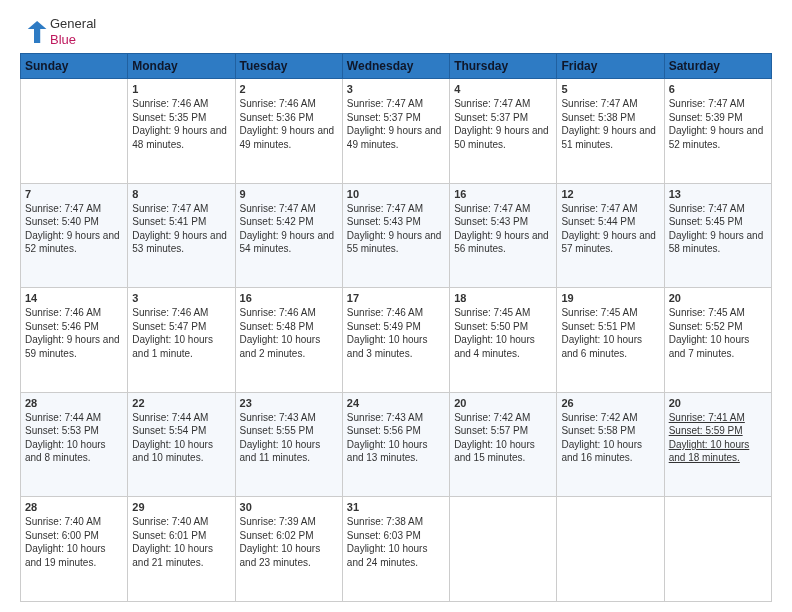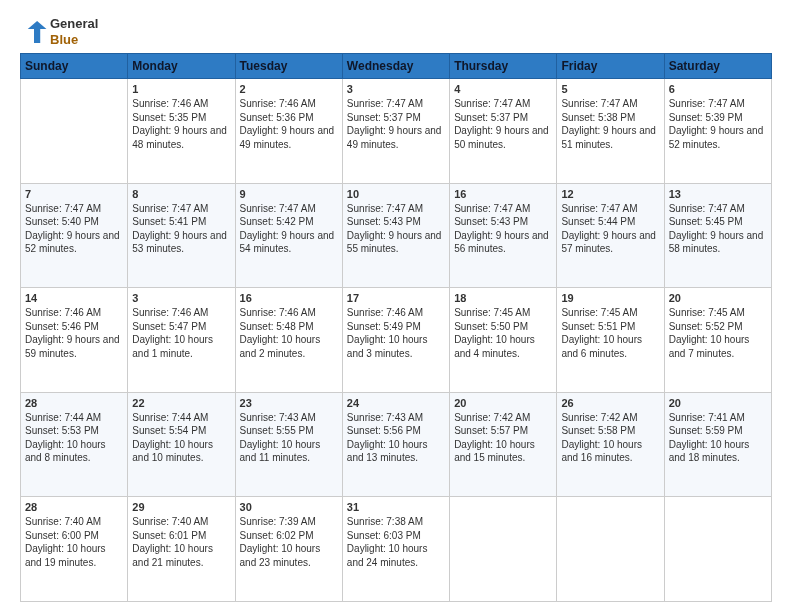--- a/index.html
+++ b/index.html
@@ -23,21 +23,21 @@
       align-items: flex-start;
       margin-bottom: 6px;
     }
     .logo {
       display: flex;
       align-items: center;
       gap: 2px;
     }
     .logo-text {
       font-size: 13px;
-      font-weight: bold;
+      font-weight: normal;
       color: #333;
       line-height: 1.2;
     }
     .logo-icon {
       width: 28px;
       height: 28px;
     }
     .title-block {
       text-align: right;
     }
@@ -100,21 +100,21 @@
 <body>
 
 <div class="page">
   <div class="header">
     <div class="logo">
       <svg class="logo-icon" viewBox="0 0 36 36">
         <polygon points="22,4 34,14 26,14 26,32 18,32 18,14 10,14" fill="#2e7bc4"></polygon>
       </svg>
       <div class="logo-text">
         <div><span style="color:#333">General</span></div>
-        <div><span style="color:#a16207">Blue</span></div>
+        <div><span style="color:#be185d">Blue</span></div>
       </div>
     </div>
     <div class="title-block">
       <div class="month-title"></div>
       <div class="location"></div>
     </div>
   </div>
 
   <table class="calendar">
     <thead>
@@ -288,21 +288,21 @@
 Daylight: 10 hours and 15 minutes.</div>
           </td>
           <td>
             <span class="day-number">26</span>
             <div class="cell-text" style="white-space: pre-line;">Sunrise: 7:42 AM
 Sunset: 5:58 PM
 Daylight: 10 hours and 16 minutes.</div>
           </td>
           <td>
             <span class="day-number">20</span>
-            <div class="cell-text" style="white-space: pre-line;">Sunrise: 7:41 AM
+            <div class="cell-text" style="white-space: pre-line; text-decoration: underline;">Sunrise: 7:41 AM
 Sunset: 5:59 PM
 Daylight: 10 hours and 18 minutes.</div>
           </td>
         </tr>
         <tr class="row-white">
           <td>
             <span class="day-number">28</span>
             <div class="cell-text" style="white-space: pre-line;">Sunrise: 7:40 AM
 Sunset: 6:00 PM
 Daylight: 10 hours and 19 minutes.</div>

